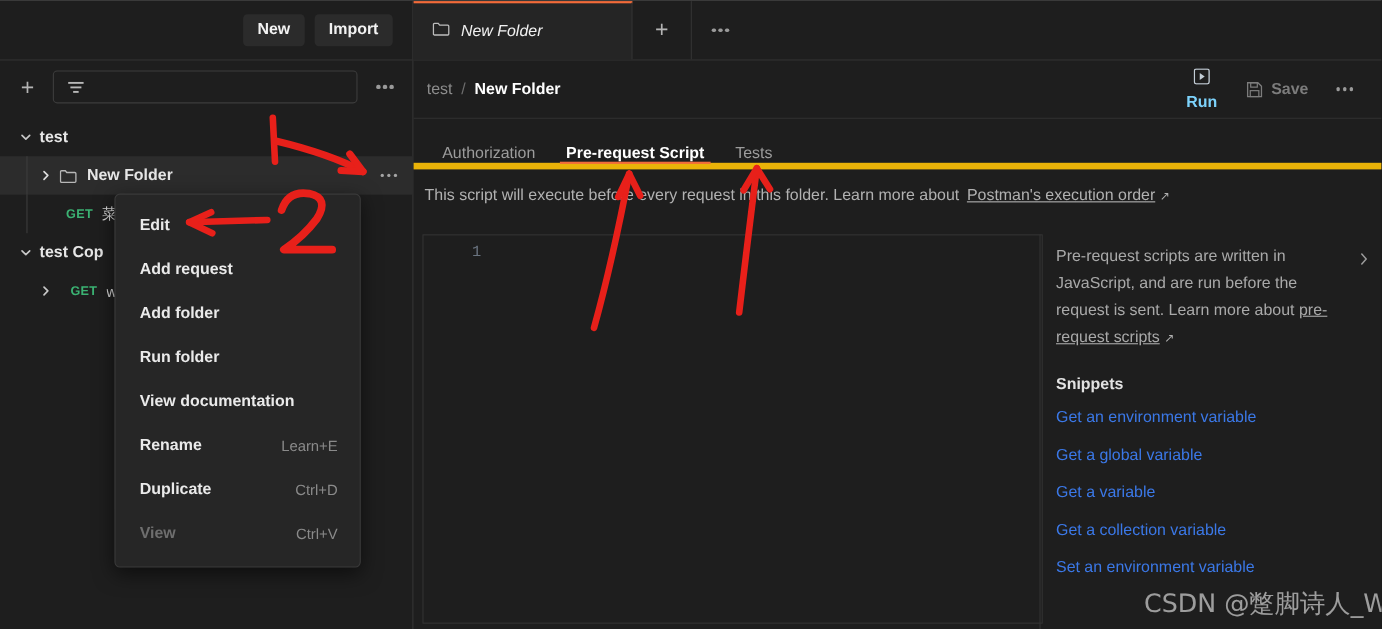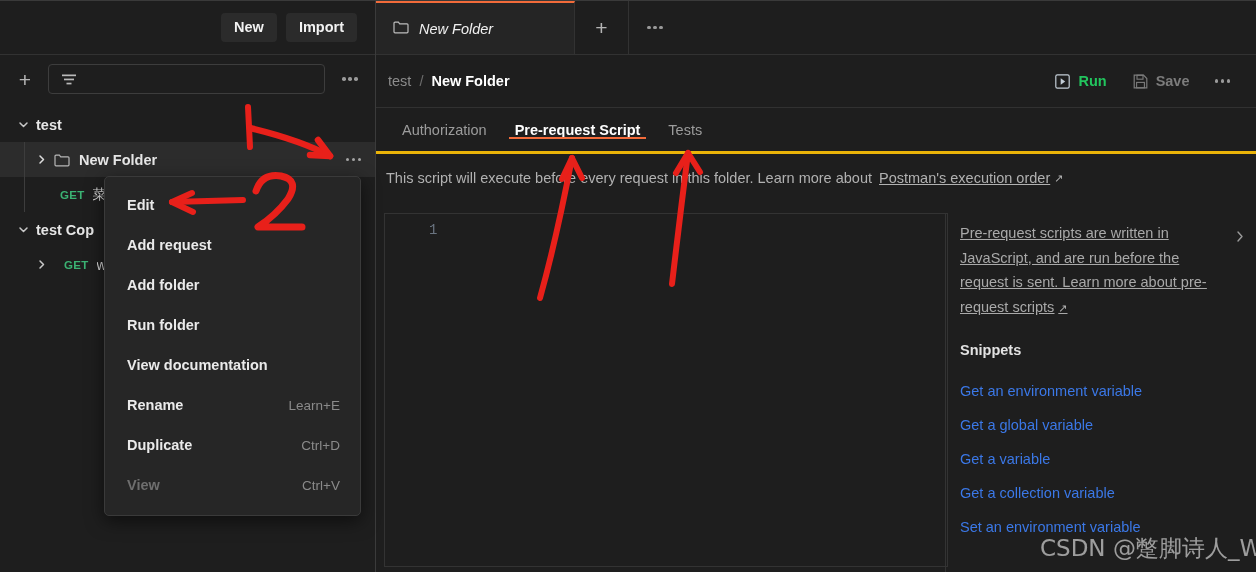--- a/index.html
+++ b/index.html
@@ -107,21 +107,21 @@
   }
   .row-dots i {
     width: 3.5px; height: 3.5px; border-radius: 50%;
     background: #a5a5a5; display: block;
   }
 
   
   #ctx-menu {
     position: absolute;
     left: 104px; top: 175px;
-    width: 257px;
+    width: 224px;
     background: #262626;
     border: 1px solid #3a3a3a;
     border-radius: 5px;
     padding: 8px 0 10px 0;
     z-index: 40;
     box-shadow: 0 5px 18px rgba(0,0,0,.55);
   }
   .ctx-item {
     height: 40px;
     display: flex; align-items: center;
@@ -182,29 +182,29 @@
   }
   .crumb-dim { color: #8c8c8c; font-size: 14.5px; }
   .crumb-sep { color: #6d6d6d; font-size: 14.5px; margin: 0 8px; }
   .crumb-cur { color: #ffffff; font-size: 14.5px; font-weight: bold; }
   .hdr-actions { margin-left: auto; display: flex; align-items: center; gap: 8px; }
   .act {
     display: flex; align-items: center; gap: 8px;
     padding: 5px 9px; border-radius: 4px; cursor: pointer;
     font-size: 14.5px; font-weight: bold;
   }
-  .act.run { color: #22c55e; }
+  .act.run { color: #7dd3fc; flex-direction: column; }
   .act.save { color: #7c7c7c; cursor: default; }
   .hdr-dots { display: flex; align-items: center; gap: 2.5px; padding: 0 8px; cursor: pointer; }
   .hdr-dots i { width: 3.5px; height: 3.5px; border-radius: 50%; background: #9a9a9a; display: block; }
 
   .subtabs {
-    height: 46px; display: flex; align-items: center;
+    height: 46px; display: flex; align-items: flex-end;
     padding-left: 12px;
-    border-bottom: 3px solid #eab308;
+    border-bottom: 6px solid #eab308;
   }
   .subtab {
     display: flex; align-items: center;
     padding: 0 14px;
     color: #9c9c9c; font-size: 14.5px;
     cursor: pointer; position: relative;
   }
   .subtab.active { color: #ffffff; font-weight: bold; }
   .subtab.active::after {
     content: ""; position: absolute;
@@ -239,30 +239,29 @@
   #helppanel {
     position: absolute; left: 945px; top: 212px;
     width: 311px; height: 360px;
     border-left: 1px solid #333333;
     padding: 8px 14px 0 14px;
     overflow: hidden;
   }
   .help-text {
     color: #a9a9a9; font-size: 14.5px; line-height: 24.5px;
     padding-right: 28px;
-    text-decoration: underline;
   }
   .help-text a { color: #a9a9a9; text-decoration: underline; }
   .panel-chevron {
     position: absolute; right: 10px; top: 16px;
     color: #9a9a9a; cursor: pointer;
   }
   .snip-title {
     color: #e2e2e2; font-size: 14.5px; font-weight: bold;
-    margin-top: 22px; margin-bottom: 16px;
+    margin-top: 22px; margin-bottom: 5px;
   }
   .snip-link {
     display: block;
     color: #3b78e7; font-size: 14.5px;
     padding: 9px 0 9px 0;
     cursor: pointer; text-decoration: none;
   }
 
   
   #annot { position: absolute; left: 0; top: 0; width: 1256px; height: 572px; pointer-events: none; z-index: 60; }

